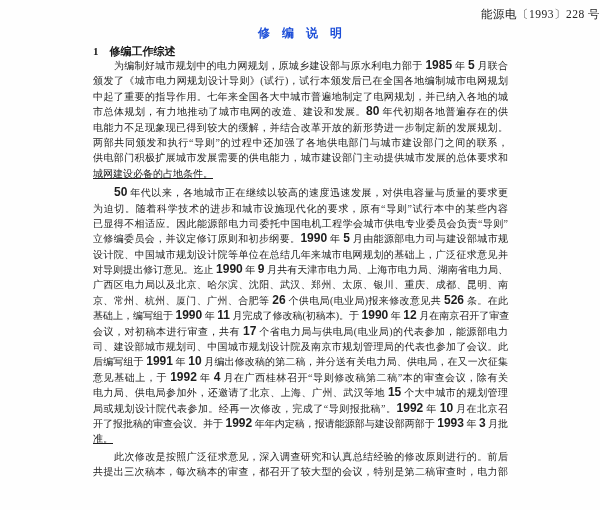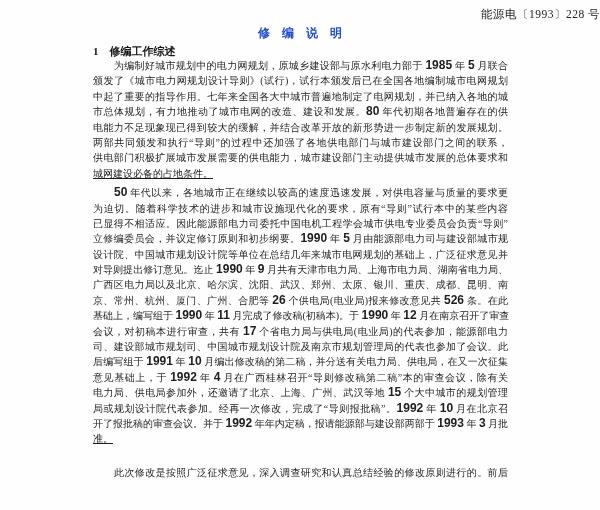--- a/index.html
+++ b/index.html
@@ -30,21 +30,21 @@
     height:16px; font-weight:bold; color:#1d4ed8;
   }
   .section-heading {
     margin-top:3px; margin-left:93px; font-size:11px; line-height:14px;
     height:14px; font-weight:bold; color:#161616;
   }
 
   #paragraphs { margin-left:93px; width:415px; }
   .para { }
   #paragraphs .para:nth-child(2) { margin-top:4px; }
-  #paragraphs .para:nth-child(3) { margin-top:18px; }
+  #paragraphs .para:nth-child(3) { margin-top:2px; }
 
   .line {
     width:415px; box-sizing:border-box;
     font-size:10px; line-height:15.4px; height:15.4px;
     white-space:nowrap;
     text-align:justify; text-align-last:justify;
     color:#1d1d1d;
   }
   .line.first { padding-left:21px; }
   .line.last  { text-align-last:left;text-decoration:underline; }
@@ -98,20 +98,21 @@
           <div class="line">司、建设部城市规划司、中国城市规划设计院及南京市规划管理局的代表也参加了会议。此</div>
           <div class="line">后编写组于 <span class="num">1991</span> 年 <span class="num">10</span> 月编出修改稿的第二稿，并分送有关电力局、供电局，在又一次征集</div>
           <div class="line">意见基础上，于 <span class="num">1992</span> 年 <span class="num">4</span> 月在广西桂林召开“导则修改稿第二稿”本的审查会议，除有关</div>
           <div class="line">电力局、供电局参加外，还邀请了北京、上海、广州、武汉等地 <span class="num">15</span> 个大中城市的规划管理</div>
           <div class="line">局或规划设计院代表参加。经再一次修改，完成了“导则报批稿”。<span class="num">1992</span> 年 <span class="num">10</span> 月在北京召</div>
           <div class="line">开了报批稿的审查会议。并于 <span class="num">1992</span> 年年内定稿，报请能源部与建设部两部于 <span class="num">1993</span> 年 <span class="num">3</span> 月批</div>
           <div class="line last">准。</div>
         </div>
         <div class="para">
           <div class="line first">此次修改是按照广泛征求意见，深入调查研究和认真总结经验的修改原则进行的。前后</div>
+          <div class="line">共提出三次稿本，每次稿本的审查，都召开了较大型的会议，特别是第二稿审查时，电力部</div>
         </div>
       </div>
   </div>
 
   <div class="bottom-clip">
     
   </div>
 
 </div>
 

